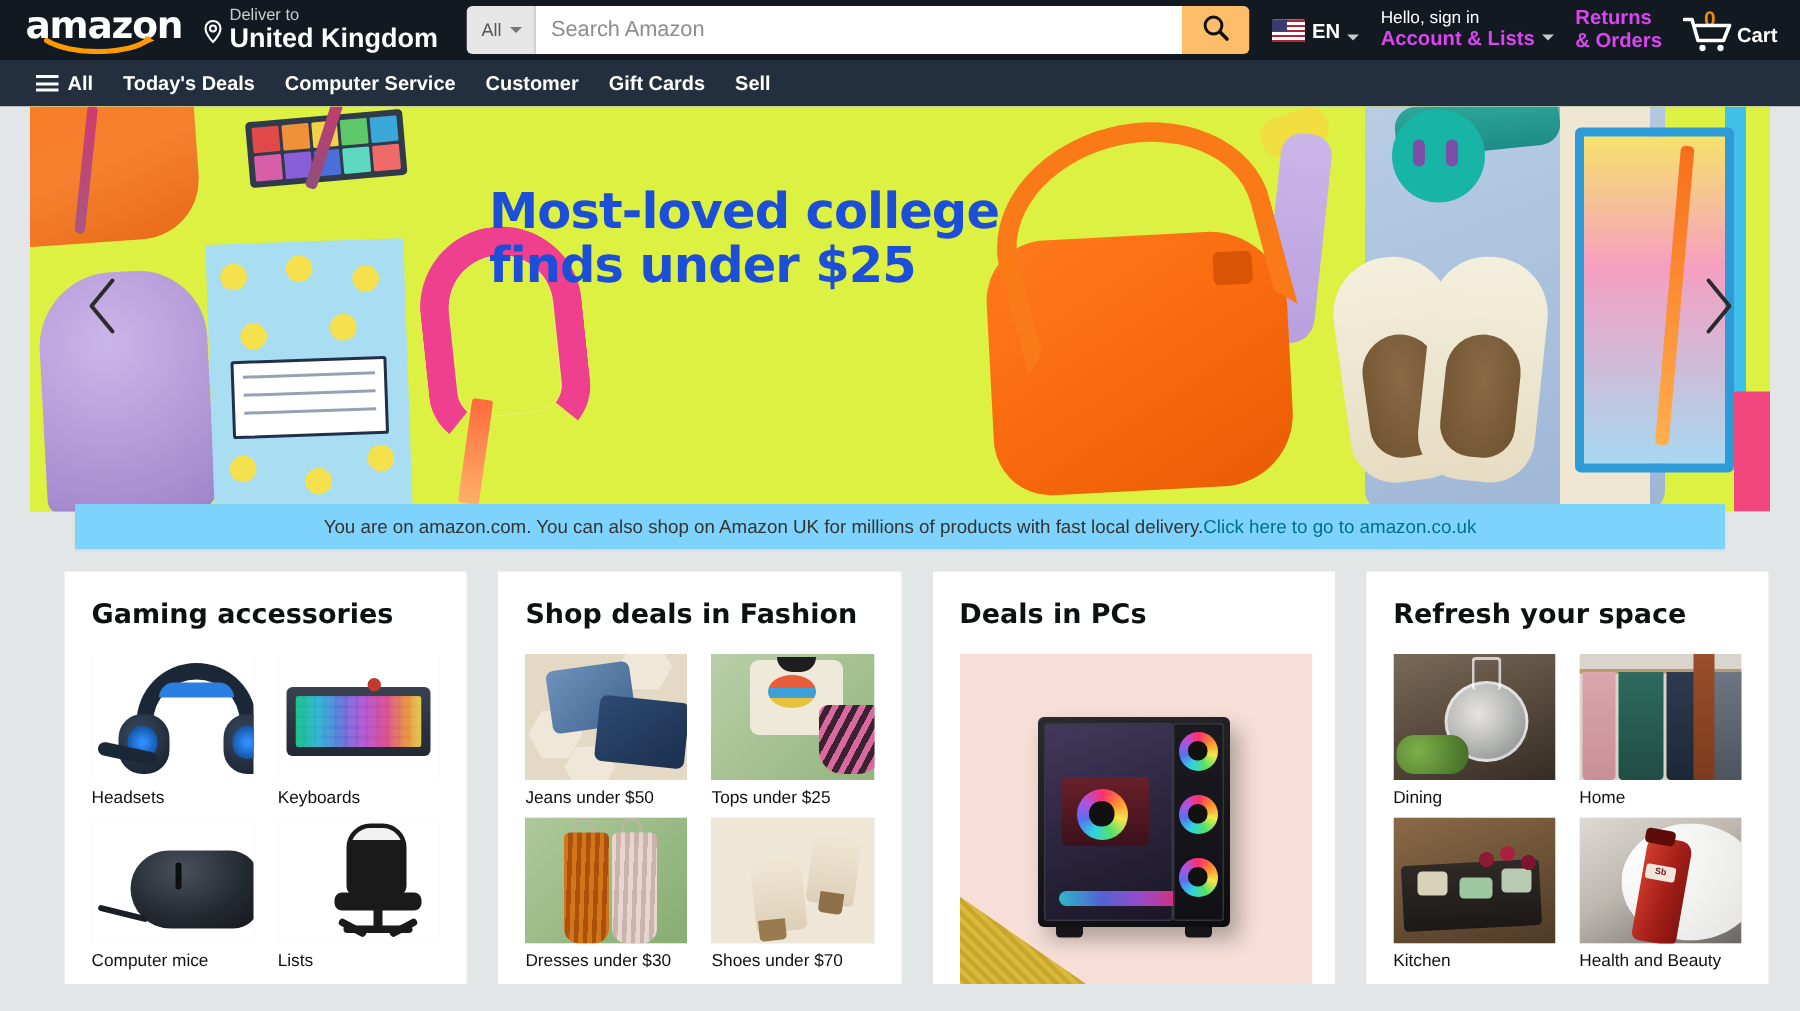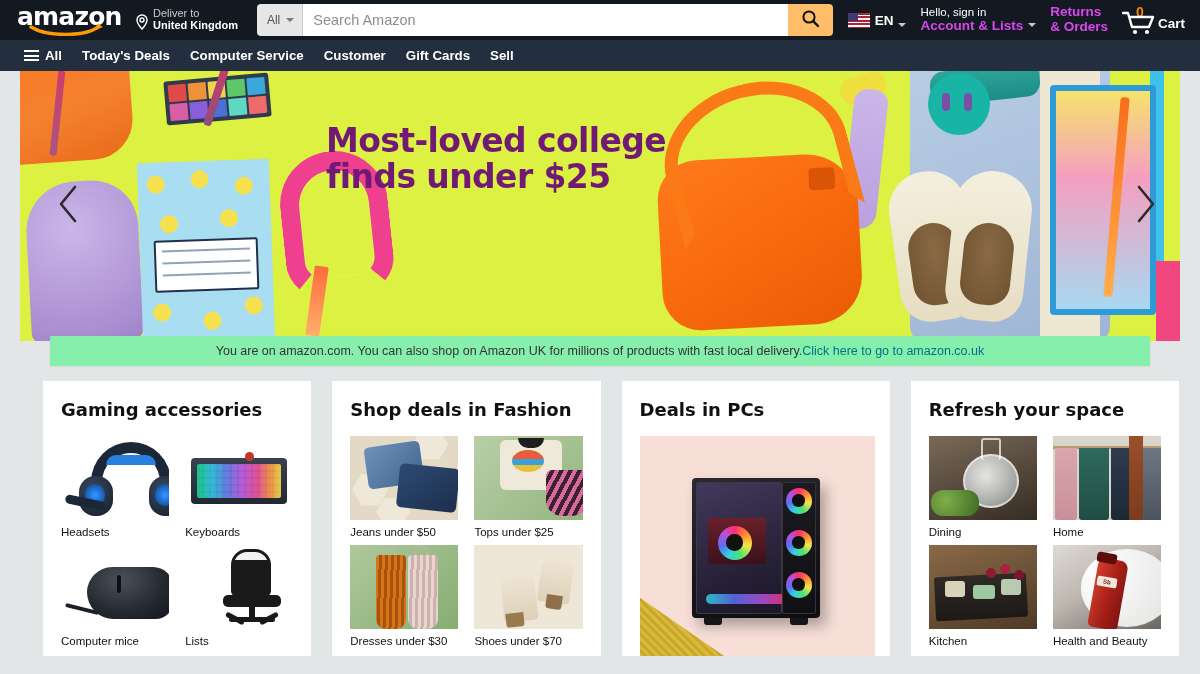--- a/index.html
+++ b/index.html
@@ -41,21 +41,21 @@
     position: absolute; left: 12px; bottom: 1px;
     width: 76px; height: 13px; overflow: hidden;
   }
   .logo-smile svg { display: block; }
 
   
   .deliver { margin-left: 2px; }
   .pin-icon { margin-right: 4px; margin-top: 7px; }
   .deliver-txt { display: flex; flex-direction: column; line-height: 1.05; }
   .deliver-line1 { color: #ccc; font-size: 11px; }
-  .deliver-line2 { color: #fff; font-size: 11px; font-weight: 700; }
+  .deliver-line2 { color: #fff; font-size: 18px; font-weight: 700; }
 
   
   .search {
     flex: 1 1 auto; display: flex; height: 32px;
     margin: 0 8px 0 12px; border-radius: 4px; overflow: hidden;
     min-width: 200px;
   }
   .search-cat {
     background: #e6e6e6; color: #555;
     display: flex; align-items: center; justify-content: center;
@@ -297,39 +297,39 @@
   .p-pinkbar {
     left: 1136px; top: 190px; width: 24px; height: 80px;
     background: #f2477e;
   }
   .p-cyan {
     left: 1130px; top: 0; width: 14px; height: 200px;
     background: #3fc0e8;
   }
   .hero-text {
     position: absolute; left: 306px; top: 52px;
-    color: #701a75; font-weight: 700;
+    color: #1d4ed8; font-weight: 700;
     font-family: "DejaVu Sans", sans-serif;
     font-size: 33px; line-height: 1.09;
     letter-spacing: -0.6px;
     z-index: 5;
   }
   .hero-arrow {
     position: absolute; top: 0; height: 270px; width: 50px;
     display: flex; align-items: center; justify-content: center;
     cursor: pointer; z-index: 8;
   }
   .hero-arrow.left { left: 24px; }
   .hero-arrow.right { right: 10px; }
   .chev { display:block; }
 
   
   .notice {
     position: absolute; left: 30px; top: 265px; width: 1100px; height: 30px;
-    background: #86efac;
+    background: #7dd3fc;
     display: flex; align-items: center; justify-content: center;
     font-size: 12.5px; color: #333; z-index: 20;
     box-shadow: 0 1px 2px rgba(0,0,0,.06);
   }
   .notice a { color: #007185; text-decoration: none; cursor: pointer; }
 
   
   .cards {
     position: absolute; left: 23px; top: 310px;
     width: 1136px; display: flex; gap: 21px;

